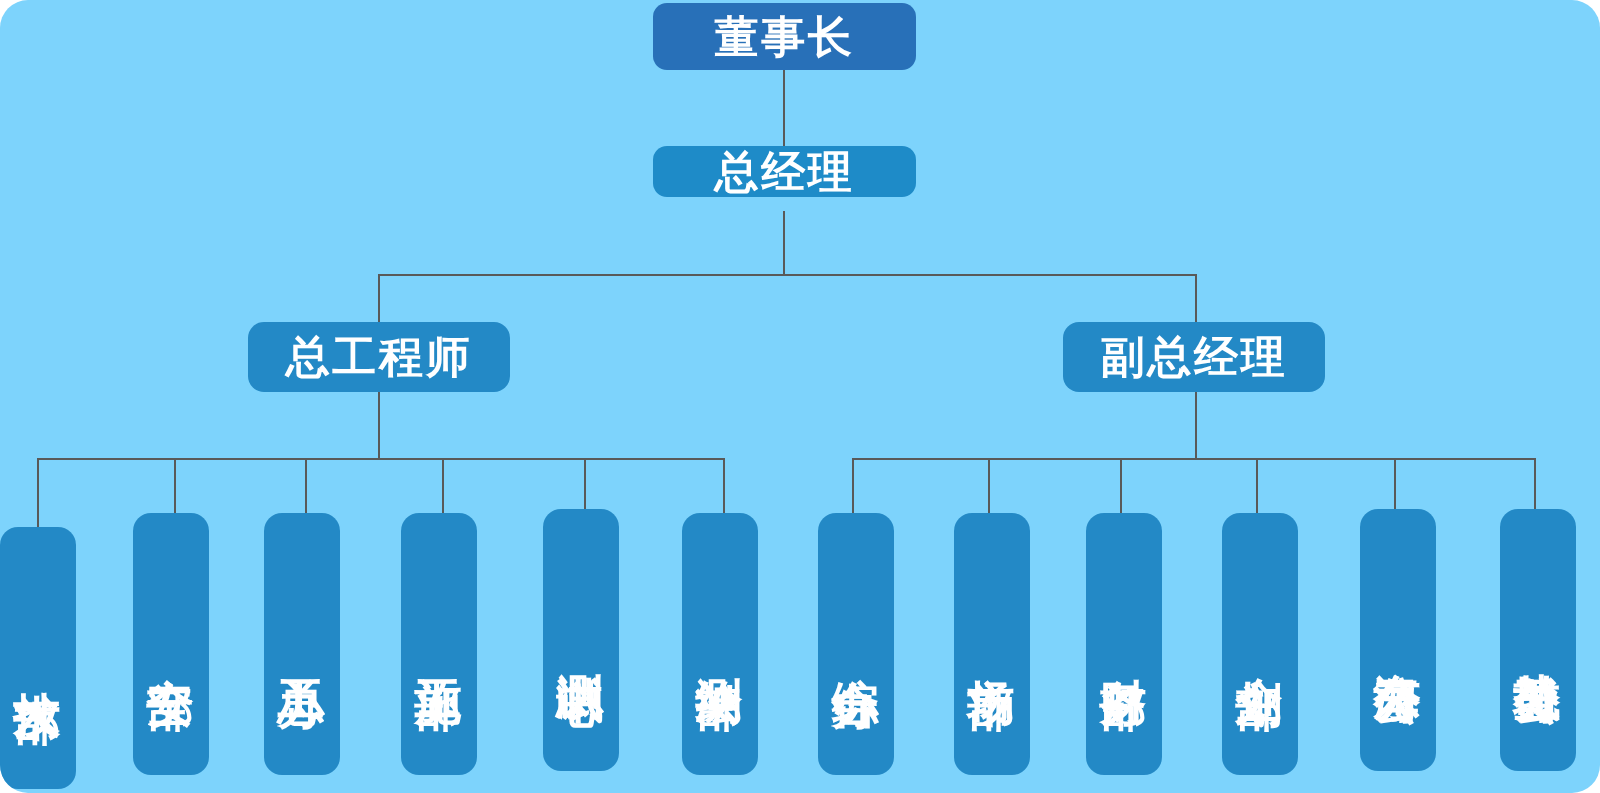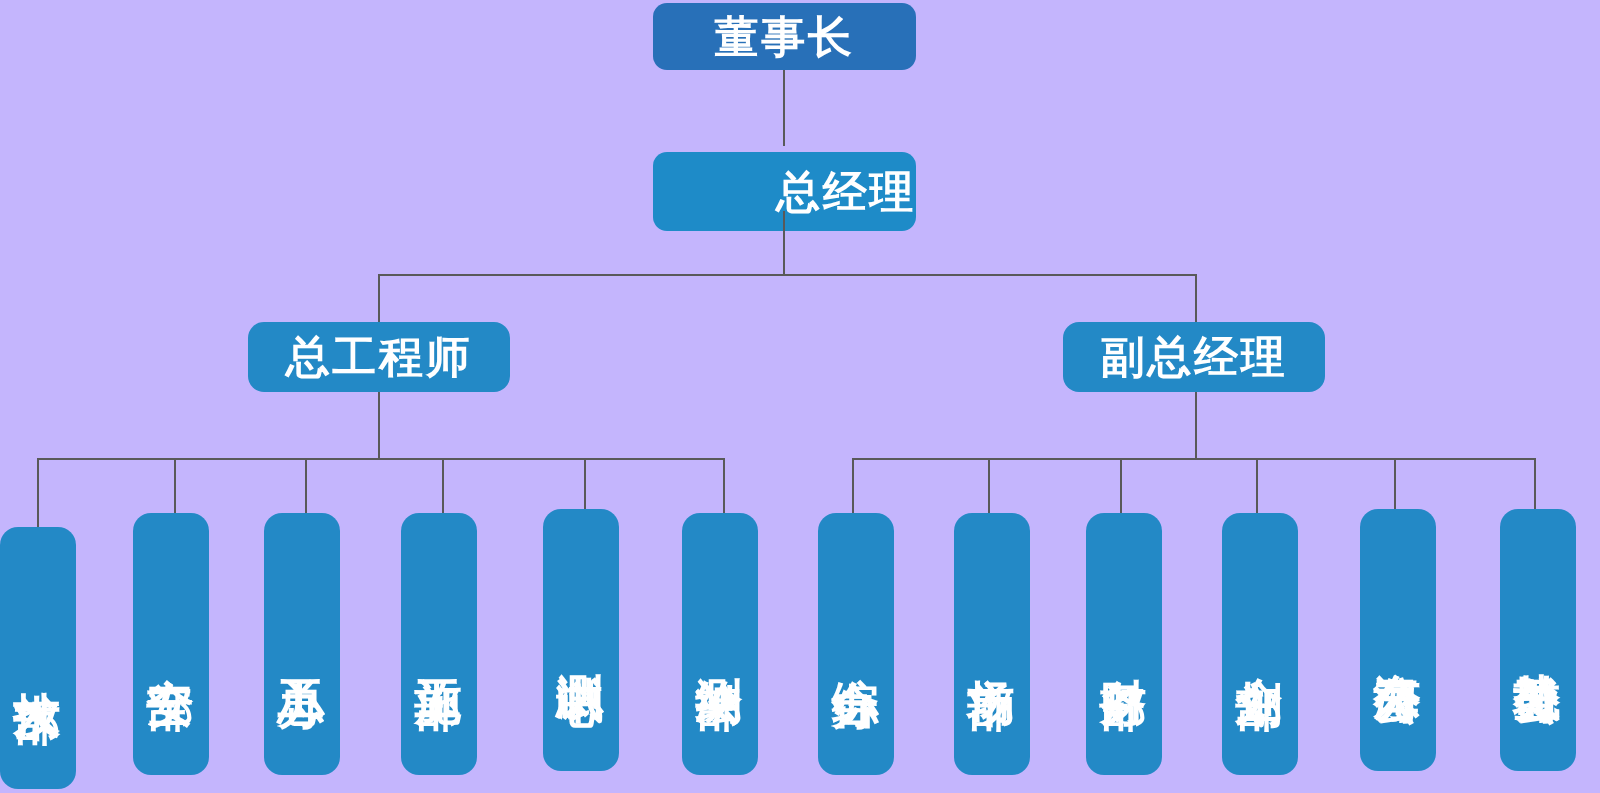--- a/index.html
+++ b/index.html
@@ -78,29 +78,29 @@
     font-size: 47px;
     letter-spacing: 0.04em;
   }
   .node .label {
     display: block;
   }
 </style>
 </head>
 <body>
 
-<div id="org-chart" style="background: #c4b5fd;">
+<div id="org-chart" style="background: #7dd3fc; border-radius: 28px;">
 
   <div class="node top-node" style="left: 653px; top: 3px; width: 263px; height: 67px; background: rgb(40, 112, 184); color: rgb(255, 255, 255);">
     <span class="label">董事长</span>
   </div>
 
   <div class="line v" style="left: 783px; top: 70px; height: 76px; background: rgb(89, 89, 89);"></div>
 
-  <div class="node mid-node" style="left: 653px; top: 152px; width: 263px; height: 79px; background: rgb(30, 139, 200); color: rgb(255, 255, 255); justify-content: flex-end;">
+  <div class="node mid-node" style="left: 653px; top: 146px; width: 263px; height: 51px; background: rgb(30, 139, 200); color: rgb(255, 255, 255);">
     <span class="label">总经理</span>
   </div>
 
   <div class="line v" style="left: 783px; top: 211px; height: 65px; background: rgb(89, 89, 89);"></div>
   <div class="line h" style="left: 378px; top: 274px; width: 819px; background: rgb(89, 89, 89);"></div>
   <div class="line v" style="left: 378px; top: 274px; height: 48px; background: rgb(89, 89, 89);"></div>
   <div class="line v" style="left: 1195px; top: 274px; height: 48px; background: rgb(89, 89, 89);"></div>
 
   <div class="node level2-node" style="left: 248px; top: 322px; width: 262px; height: 70px; background: rgb(35, 137, 198); color: rgb(255, 255, 255);">
     <span class="label">总工程师</span>

